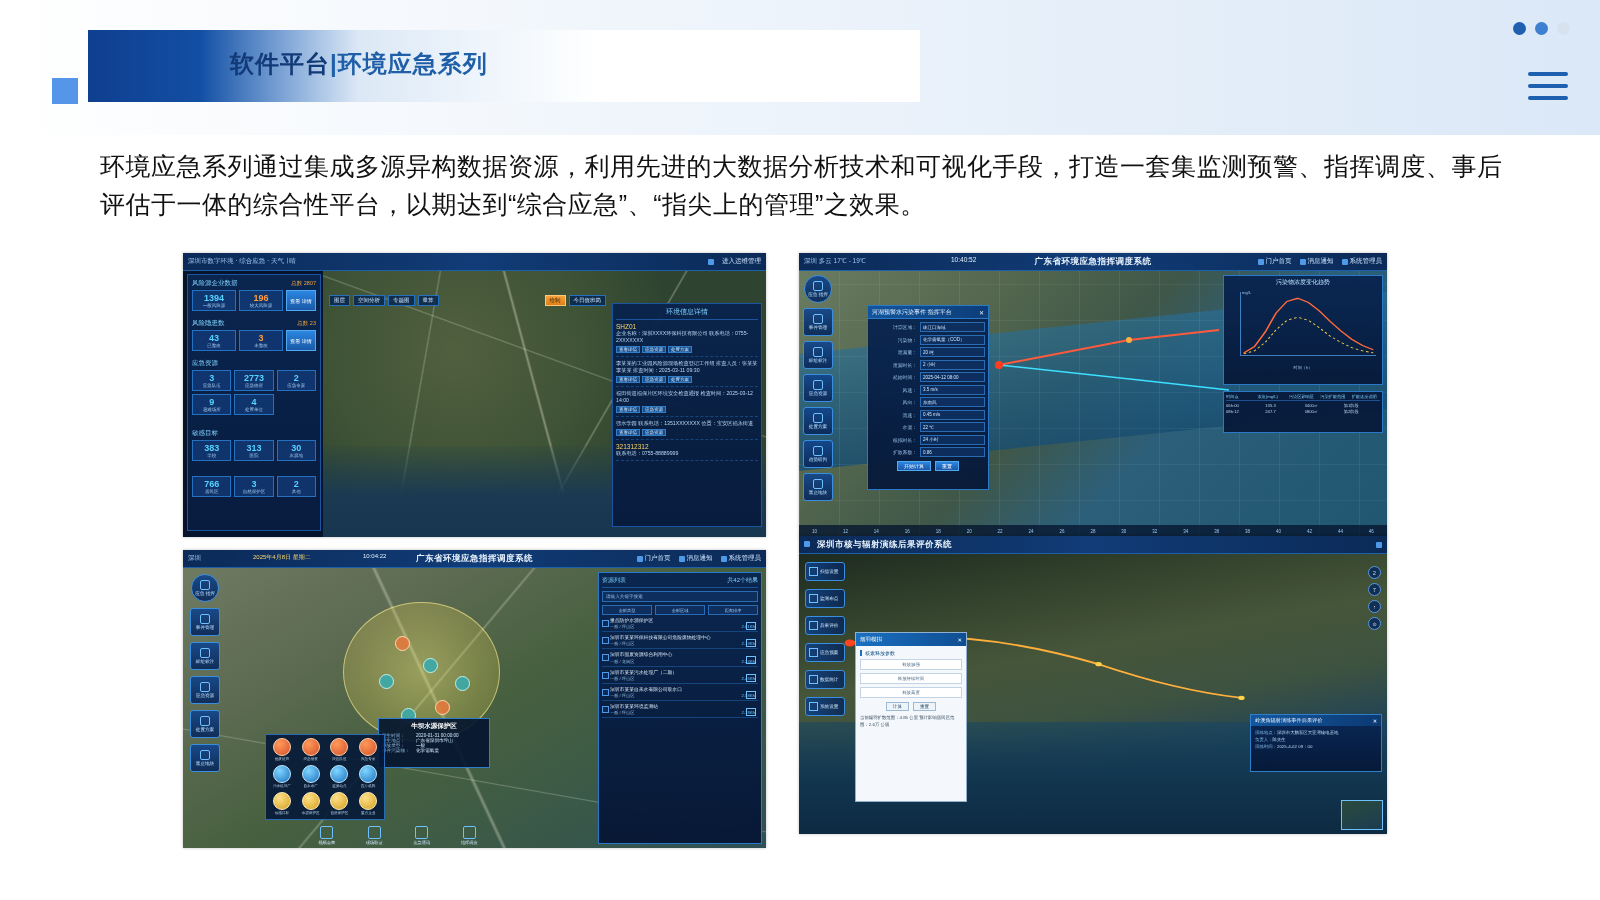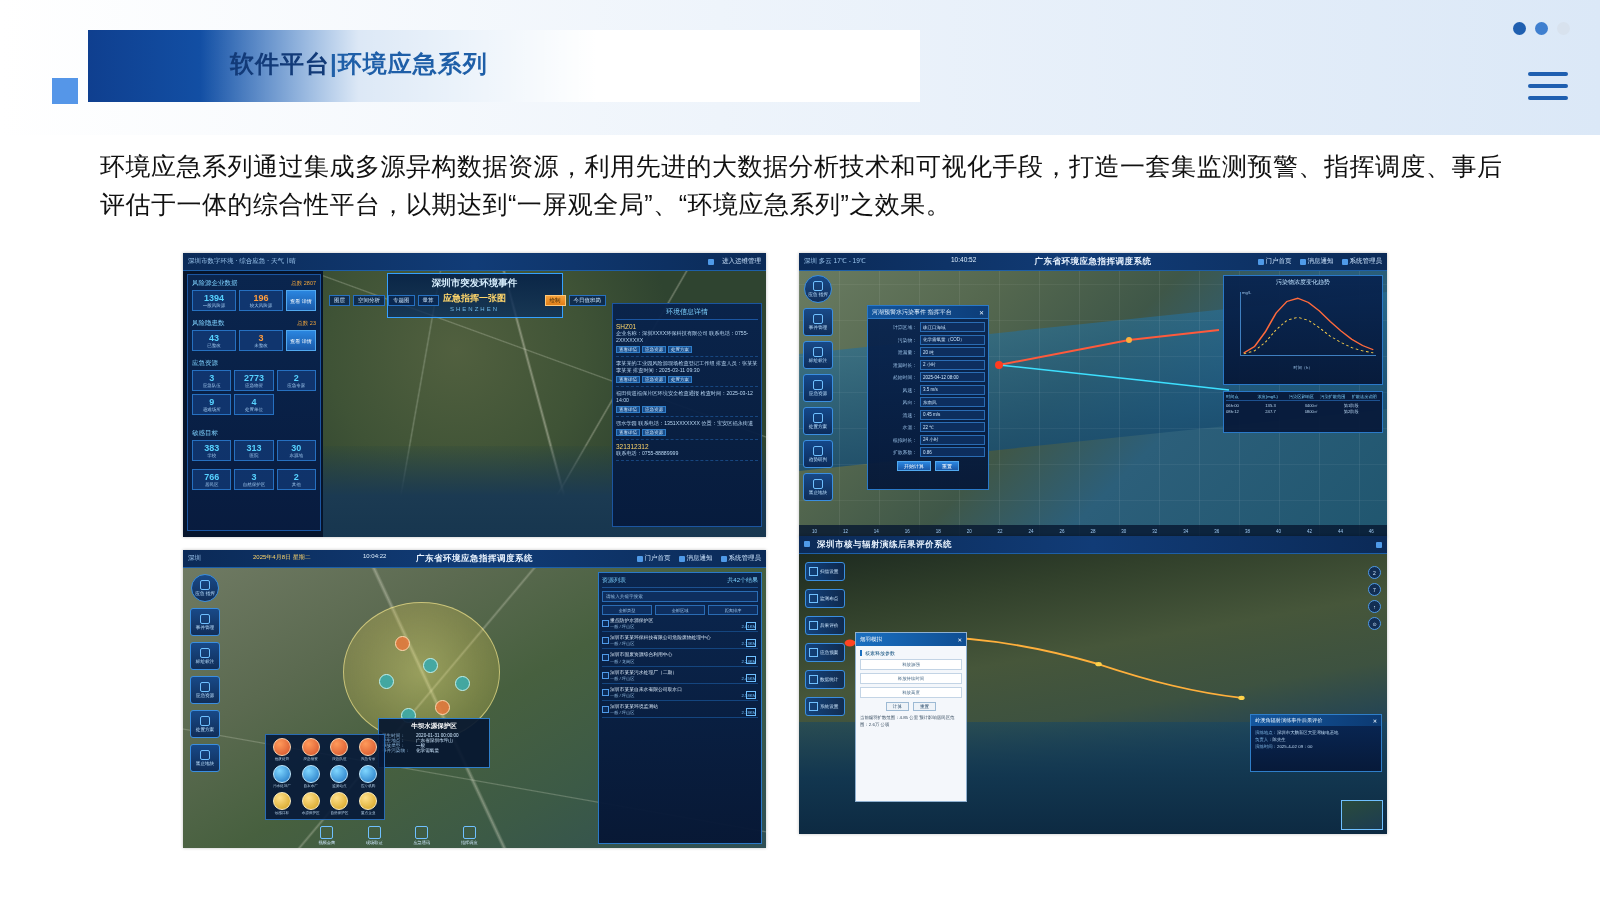--- a/index.html
+++ b/index.html
@@ -563,41 +563,36 @@
     <div class="dot d2"></div>
     <div class="dot d3"></div>
   </div>
   <div class="menu-icon">
     <span></span>
     <span></span>
     <span></span>
   </div>
 </div>
 
-<div class="description">环境应急系列通过集成多源异构数据资源，利用先进的大数据分析技术和可视化手段，打造一套集监测预警、指挥调度、事后评估于一体的综合性平台，以期达到“一屏观全局”、“环境应急系列”之效果。</div>
+<div class="description">环境应急系列通过集成多源异构数据资源，利用先进的大数据分析技术和可视化手段，打造一套集监测预警、指挥调度、事后评估于一体的综合性平台，以期达到“综合应急”、“指尖上的管理”之效果。</div>
 
 <div class="screens">
 
   <div class="screen s1">
     <div class="map">
       <div class="roads"></div>
     </div>
     <div class="titlebar">
       <div class="tb-left">深圳市数字环境 · 综合应急 · 天气 ∣ 晴</div>
       <div class="tb-right">
         <span class="tiny-icon"></span>
         <span>进入运维管理</span>
       </div>
     </div>
 
-    <div class="title-plate">
-      <div class="l1">深圳市突发环境事件</div>
-      <div class="l2">应急指挥一张图</div>
-      <div class="l3">SHENZHEN</div>
-    </div>
 
     <div class="toolbar">
       <div class="tool-chip">图层</div>
       <div class="tool-chip">空间分析</div>
       <div class="tool-chip">专题图</div>
       <div class="tool-chip">量算</div>
     </div>
     <div class="toolbar-right">
       <div class="tool-chip orange">绘制</div>
       <div class="tool-chip">今日值班岗</div>
@@ -685,21 +680,21 @@
           </div>
           <div class="stat-box">
             <div class="v">313</div>
             <div class="k">医院</div>
           </div>
           <div class="stat-box">
             <div class="v">30</div>
             <div class="k">水源地</div>
           </div>
         </div>
-        <div class="stat-row" style="margin-top:8px;">
+        <div class="stat-row" style="margin-top:15px;">
           <div class="stat-box">
             <div class="v">766</div>
             <div class="k">居民区</div>
           </div>
           <div class="stat-box">
             <div class="v">3</div>
             <div class="k">自然保护区</div>
           </div>
           <div class="stat-box">
             <div class="v">2</div>

